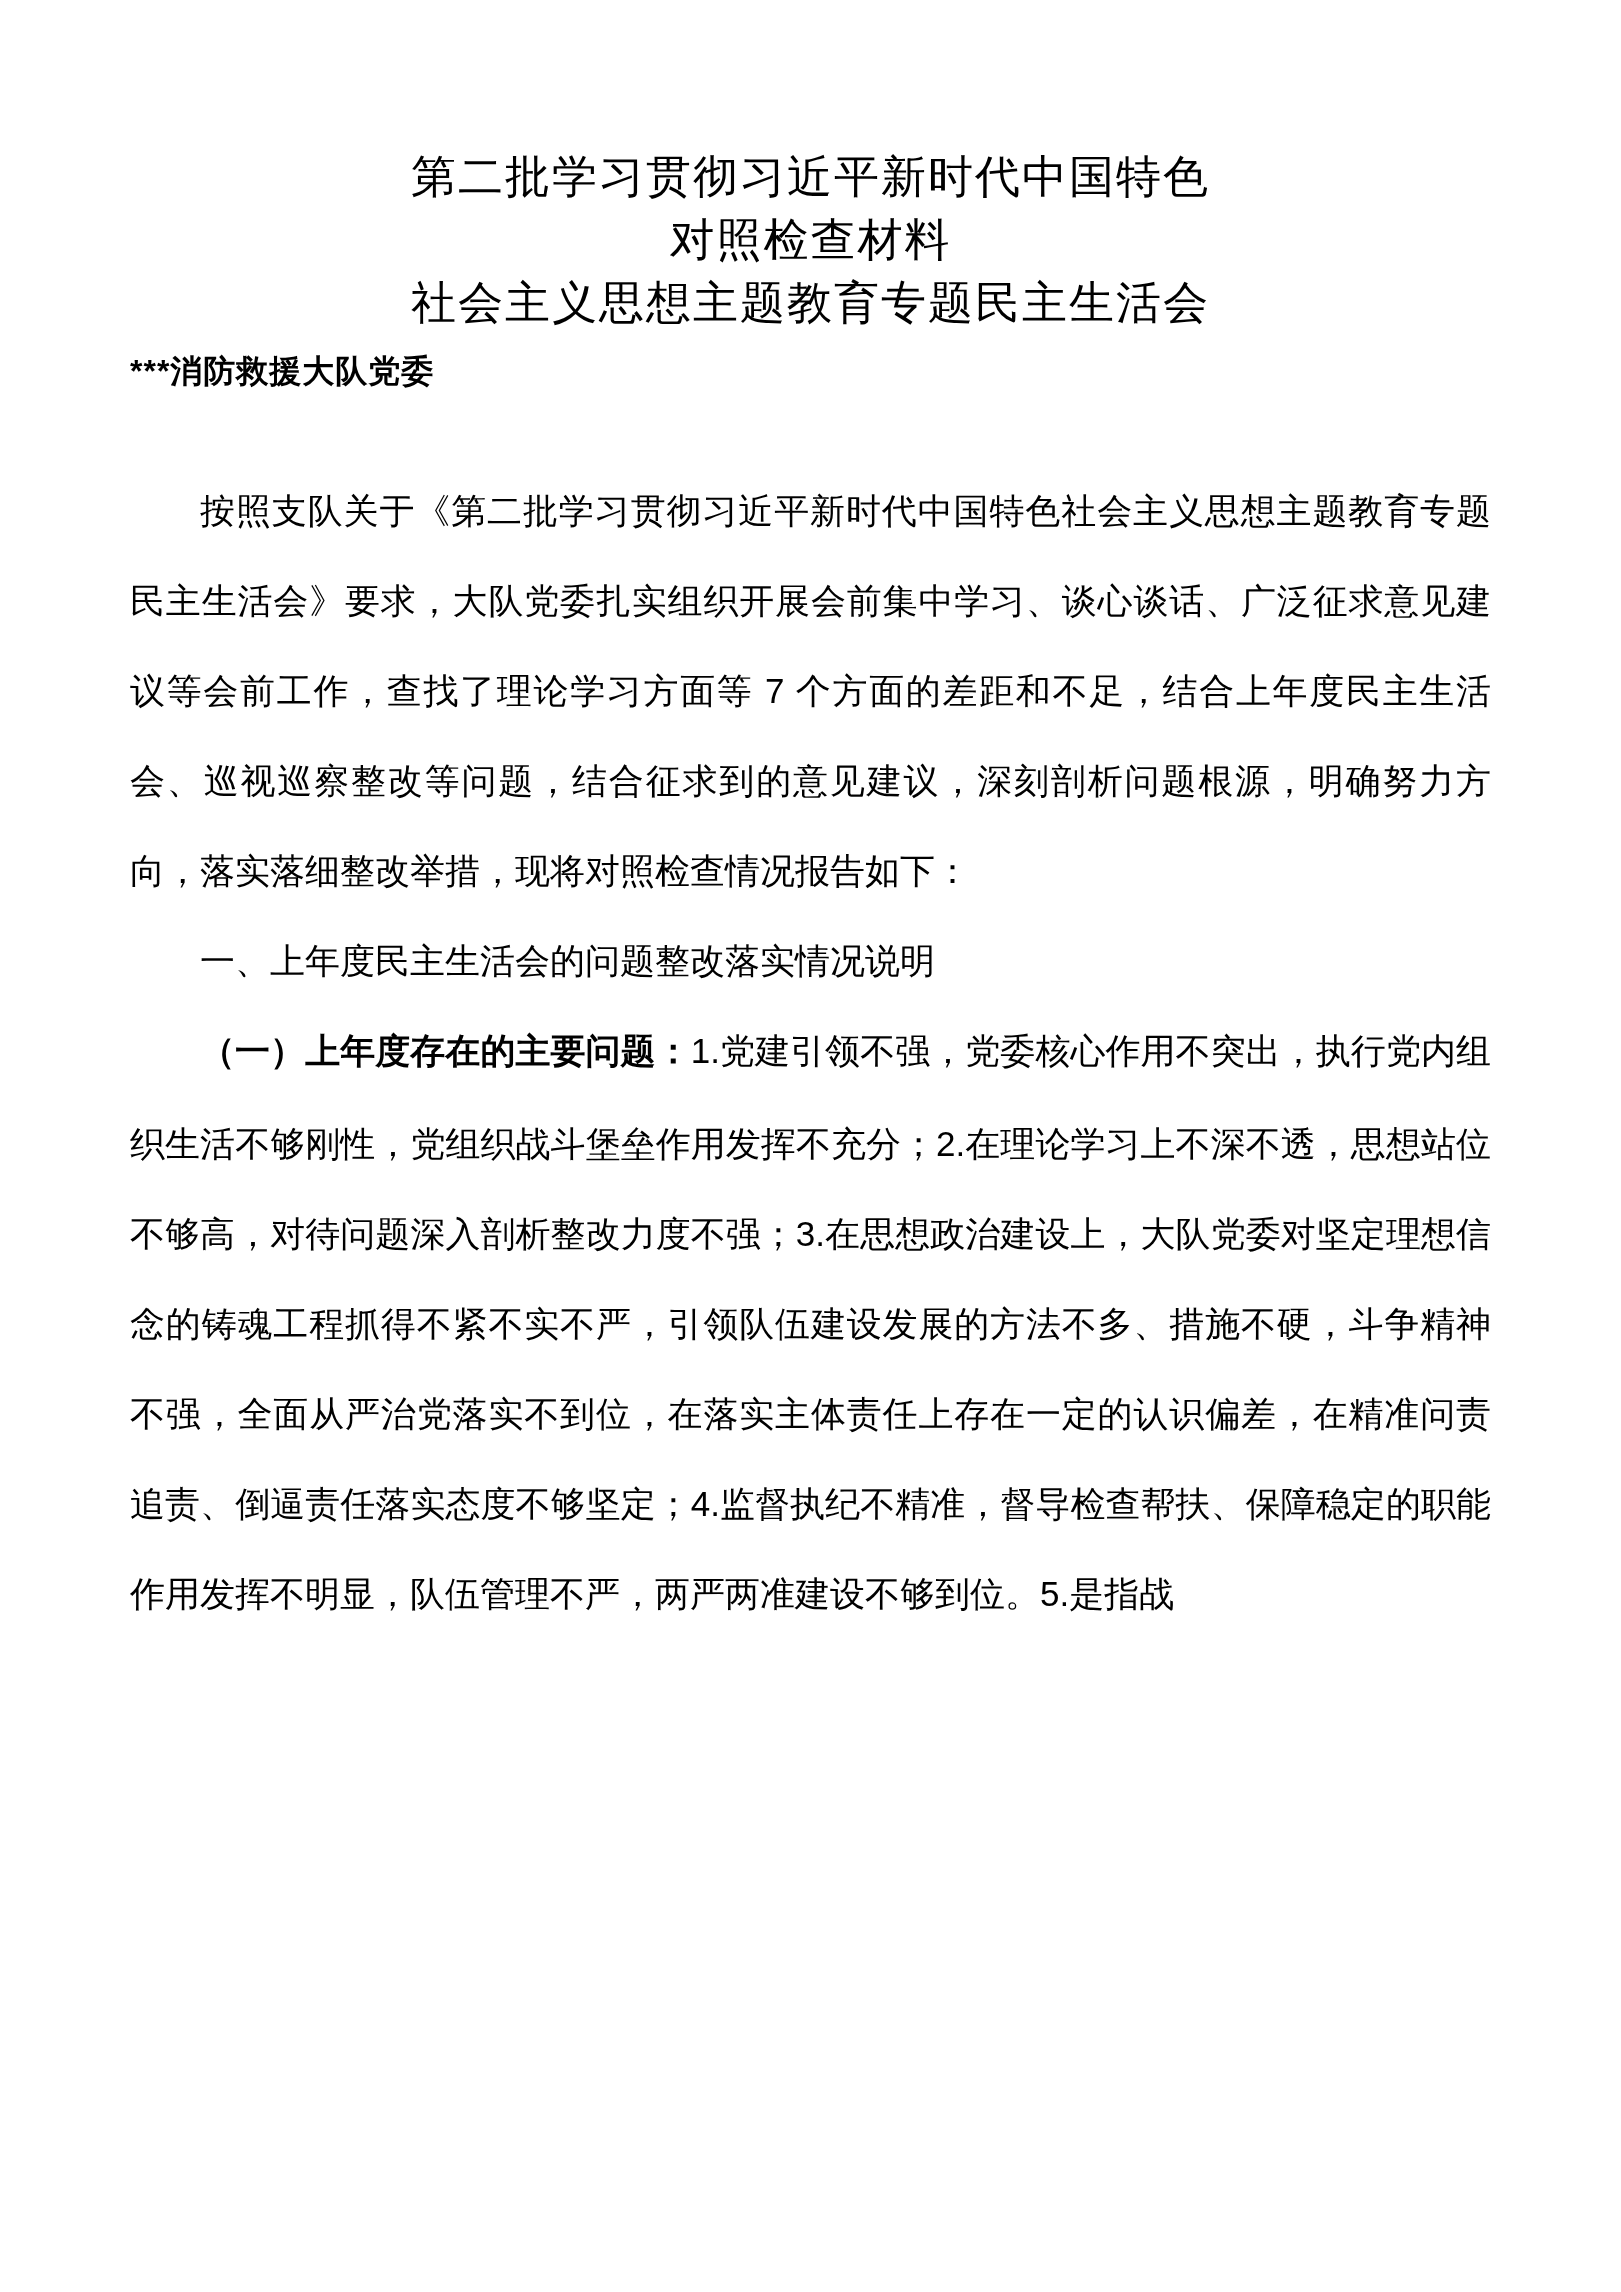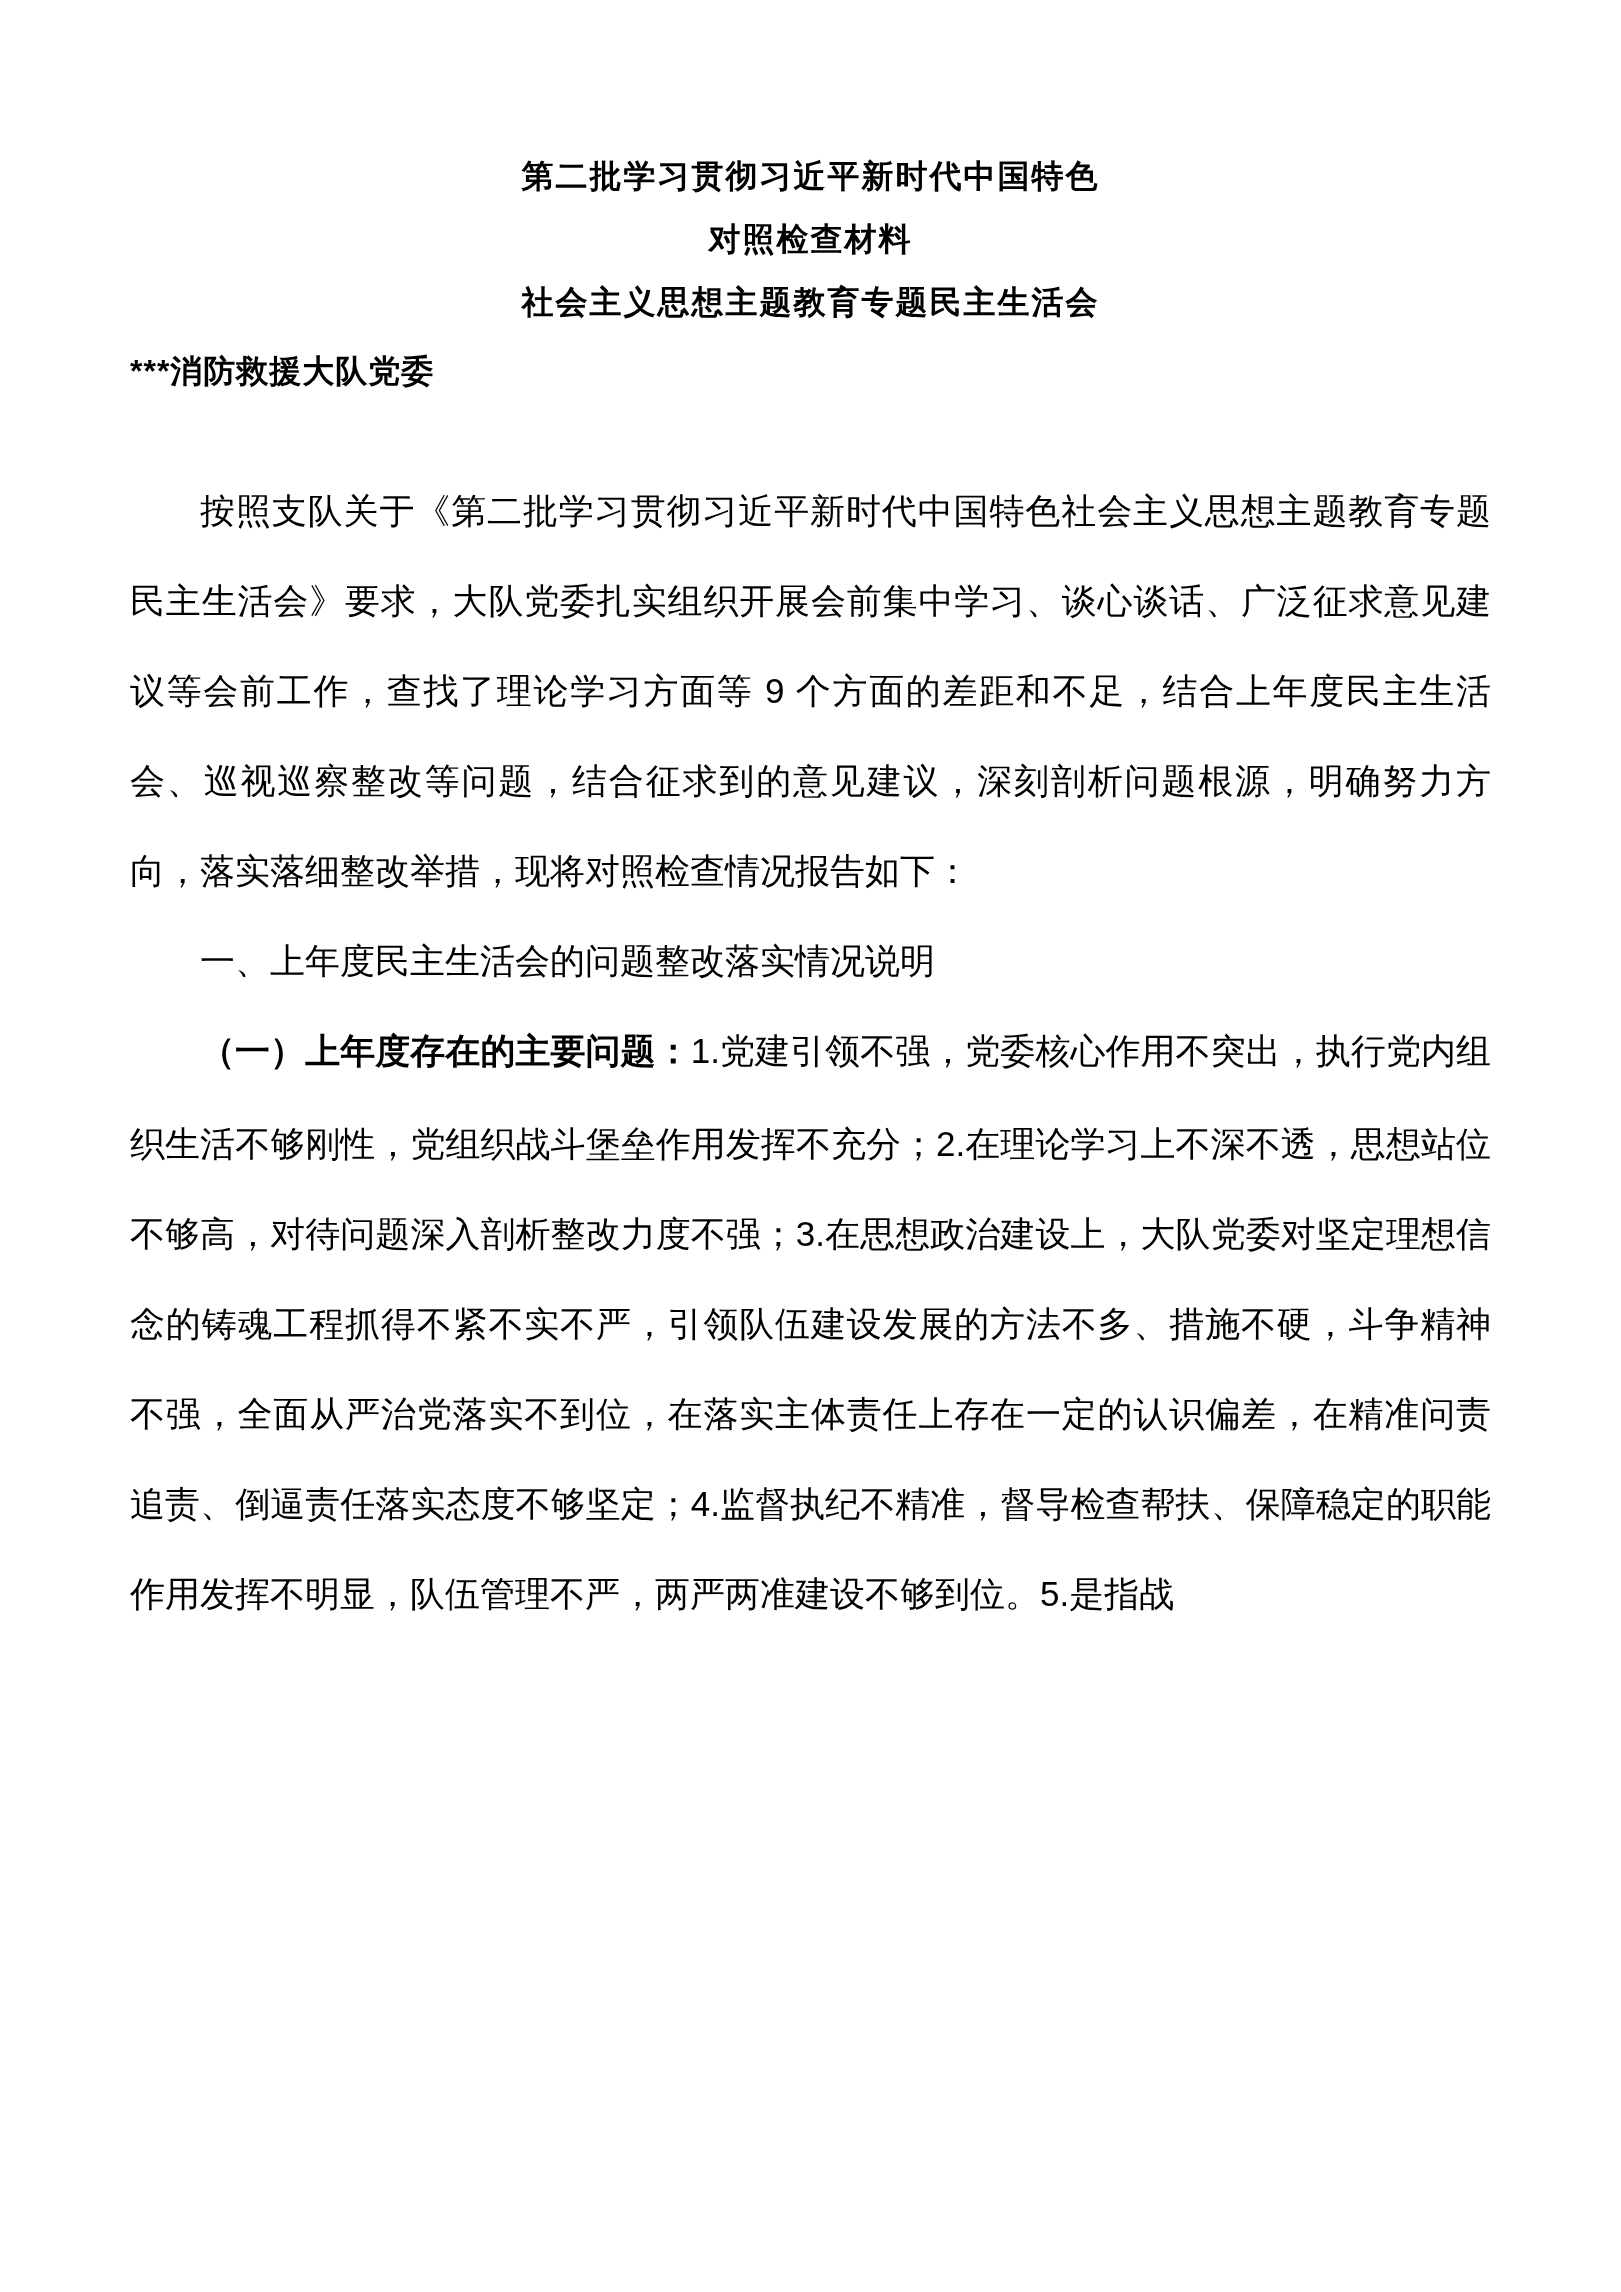--- a/index.html
+++ b/index.html
@@ -14,23 +14,23 @@
     margin: 0 auto;
     background: #ffffff;
     box-sizing: border-box;
     padding: 145px 130px 0 130px;
     font-family: "Liberation Sans", sans-serif;
     color: #000000;
   }
   .doc-title {
     margin: 0;
     text-align: center;
-    font-size: 32px;
+    font-size: 45px;
     line-height: 63px;
-    font-weight: 700;
+    font-weight: 400;
     letter-spacing: 2px;
   }
   .title-line {
     display: block;
   }
   .doc-author {
     margin-top: 13.7px;
     text-align: left;
     font-size: 32px;
     line-height: 47px;
@@ -63,19 +63,19 @@
 
   <h1 class="doc-title">
     <span class="title-line">第二批学习贯彻习近平新时代中国特色</span>
     <span class="title-line">对照检查材料</span>
     <span class="title-line">社会主义思想主题教育专题民主生活会</span>
   </h1>
 
   <div class="doc-author">***消防救援大队党委</div>
 
   <div class="doc-body">
-    <p>按照支队关于《第二批学习贯彻习近平新时代中国特色社会主义思想主题教育专题民主生活会》要求，大队党委扎实组织开展会前集中学习、谈心谈话、广泛征求意见建议等会前工作，查找了理论学习方面等 9 个方面的差距和不足，结合上年度民主生活会、巡视巡察整改等问题，结合征求到的意见建议，深刻剖析问题根源，明确努力方向，落实落细整改举措，现将对照检查情况报告如下：</p>
+    <p>按照支队关于《第二批学习贯彻习近平新时代中国特色社会主义思想主题教育专题民主生活会》要求，大队党委扎实组织开展会前集中学习、谈心谈话、广泛征求意见建议等会前工作，查找了理论学习方面等 7 个方面的差距和不足，结合上年度民主生活会、巡视巡察整改等问题，结合征求到的意见建议，深刻剖析问题根源，明确努力方向，落实落细整改举措，现将对照检查情况报告如下：</p>
     <p class="section-heading">一、上年度民主生活会的问题整改落实情况说明</p>
     <p><span class="bold-lead">（一）上年度存在的主要问题：</span><span>1.党建引领不强，党委核心作用不突出，执行党内组织生活不够刚性，党组织战斗堡垒作用发挥不充分；2.在理论学习上不深不透，思想站位不够高，对待问题深入剖析整改力度不强；3.在思想政治建设上，大队党委对坚定理想信念的铸魂工程抓得不紧不实不严，引领队伍建设发展的方法不多、措施不硬，斗争精神不强，全面从严治党落实不到位，在落实主体责任上存在一定的认识偏差，在精准问责追责、倒逼责任落实态度不够坚定；4.监督执纪不精准，督导检查帮扶、保障稳定的职能作用发挥不明显，队伍管理不严，两严两准建设不够到位。5.是指战</span></p>
   </div>
 
 </div>
 
 
 </body></html>

